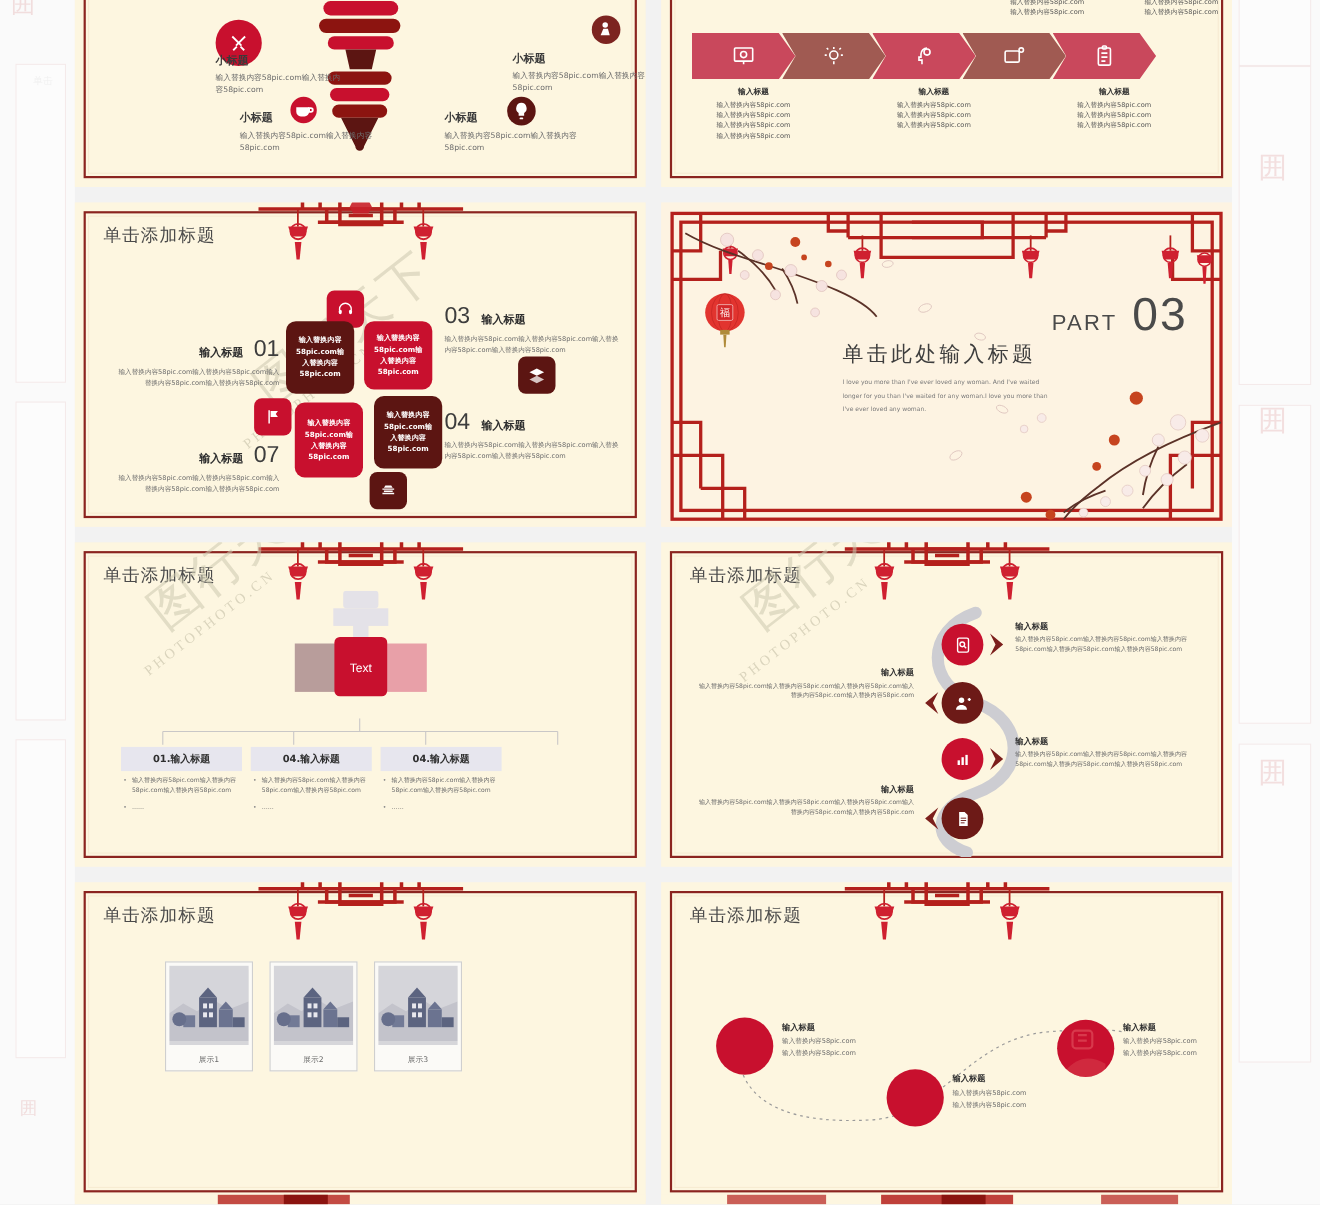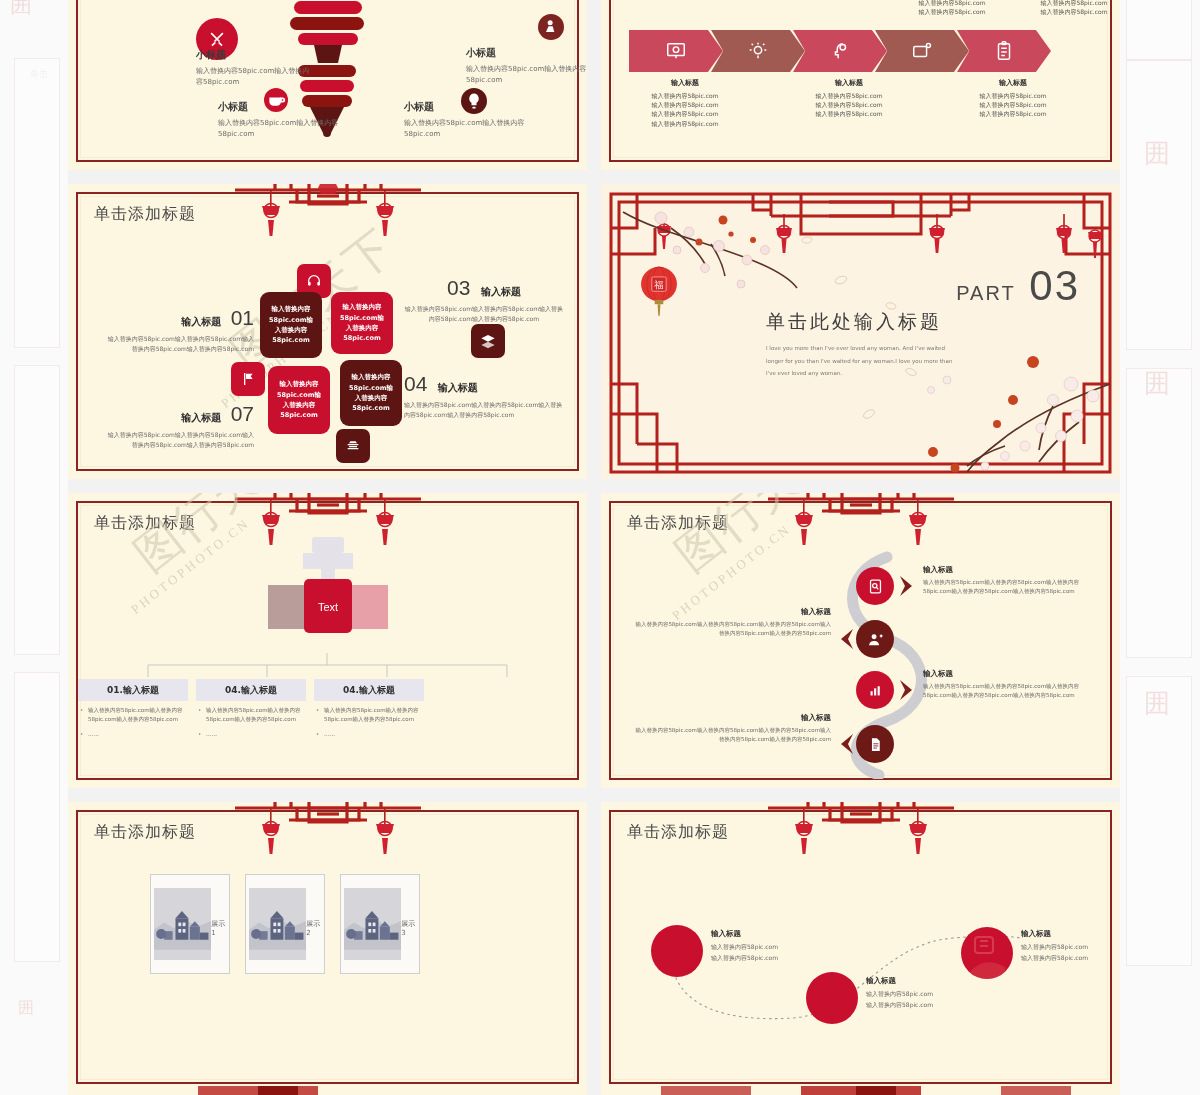--- a/index.html
+++ b/index.html
@@ -104,21 +104,21 @@
   .bul::before{content:"•";position:absolute;left:2px;top:0;color:#888;}
 
   
   .snode{position:absolute;width:38px;height:38px;border-radius:50%;display:flex;align-items:center;justify-content:center;}
   .snode svg{width:17px;height:17px;}
   .sh{font-size:7.5px;font-weight:bold;color:#2e2e2e;font-family:"DejaVu Sans",sans-serif;}
   .sp{font-size:5.5px;color:#6b6b6b;line-height:1.7;font-family:"DejaVu Sans",sans-serif;}
 
   
   .thumb{width:80px;height:100px;border:1px solid #cfcfcf;background:#fbfaf7;
-         display:flex;flex-direction:row;align-items:center;padding:3px;}
+         display:flex;flex-direction:column;align-items:center;padding:3px;}
   .thumb .pic{width:100%;height:72px;position:relative;overflow:hidden;background:#d6d6da;}
   .thumb .cap2{font-size:7px;color:#6b6b6b;margin-top:8px;font-family:"DejaVu Sans",sans-serif;}
   .t7h{font-size:8.5px;font-weight:bold;color:#2e2e2e;font-family:"DejaVu Sans",sans-serif;}
   .t7p{font-size:6px;color:#6b6b6b;line-height:2;font-family:"DejaVu Sans",sans-serif;}
 
   
   .circ{position:absolute;border-radius:50%;background:#c8102e;}
   .c8h{font-size:7.5px;font-weight:bold;color:#2e2e2e;font-family:"DejaVu Sans",sans-serif;}
   .c8p{font-size:6px;color:#6b6b6b;line-height:1.8;font-family:"DejaVu Sans",sans-serif;}
 </style>
@@ -342,21 +342,21 @@
       <div style="position:absolute;left:36px;top:122px;width:150px;text-align:right;">
         <span class="numlbl">输入标题</span>
         <span class="num" style="margin-left:5px;">01</span>
         <div class="numtxt" style="margin-top:4px;">输入替换内容58pic.com输入替换内容58pic.com输入替换内容58pic.com输入替换内容58pic.com</div>
       </div>
       <div style="position:absolute;left:36px;top:218px;width:150px;text-align:right;">
         <span class="numlbl">输入标题</span>
         <span class="num" style="margin-left:5px;">07</span>
         <div class="numtxt" style="margin-top:4px;">输入替换内容58pic.com输入替换内容58pic.com输入替换内容58pic.com输入替换内容58pic.com</div>
       </div>
-      <div style="position:absolute;left:336px;top:92px;width:160px;text-align:center;">
+      <div style="position:absolute;left:336px;top:92px;width:160px;">
         <span class="num">03</span>
         <span class="numlbl" style="margin-left:6px;">输入标题</span>
         <div class="numtxt" style="margin-top:4px;">输入替换内容58pic.com输入替换内容58pic.com输入替换内容58pic.com输入替换内容58pic.com</div>
       </div>
       <div style="position:absolute;left:336px;top:188px;width:160px;">
         <span class="num">04</span>
         <span class="numlbl" style="margin-left:6px;">输入标题</span>
         <div class="numtxt" style="margin-top:4px;">输入替换内容58pic.com输入替换内容58pic.com输入替换内容58pic.com输入替换内容58pic.com</div>
       </div>
     </div>
@@ -538,21 +538,21 @@
       </svg>
 
       <svg style="position:absolute;left:0;top:160px;width:519px;height:36px;" viewBox="0 0 519 36">
         <g stroke="#c9c7c7" stroke-width="1" fill="none">
           <path d="M259 0 v12"></path>
             <path d="M80 12 H439"></path>
           <path d="M80 12 v12 M199 12 v12 M319 12 v12 M439 12 v12"></path>
         </g>
       </svg>
 
-      <div style="position:absolute;left:10px;top:186px;width:466px;display:flex;gap:8px;">
+      <div style="position:absolute;left:42px;top:186px;width:466px;display:flex;gap:8px;">
         <div style="width:110px;">
           <div class="cardhdr">01.输入标题</div>
           <div class="bul">输入替换内容58pic.com输入替换内容58pic.com输入替换内容58pic.com</div>
           <div class="bul">……</div>
         </div>
         <div style="width:110px;">
           <div class="cardhdr">04.输入标题</div>
           <div class="bul">输入替换内容58pic.com输入替换内容58pic.com输入替换内容58pic.com</div>
           <div class="bul">……</div>
         </div>

